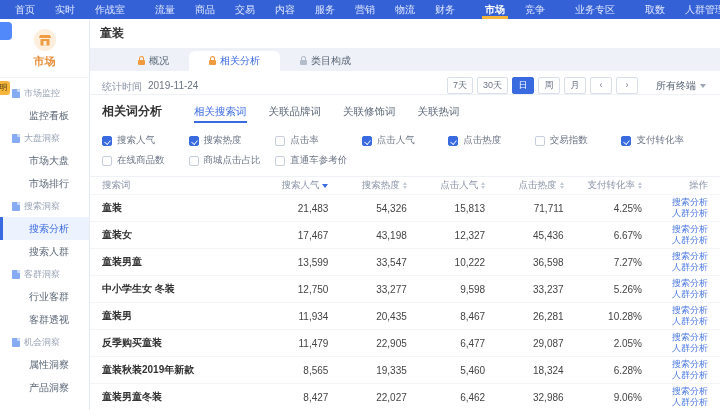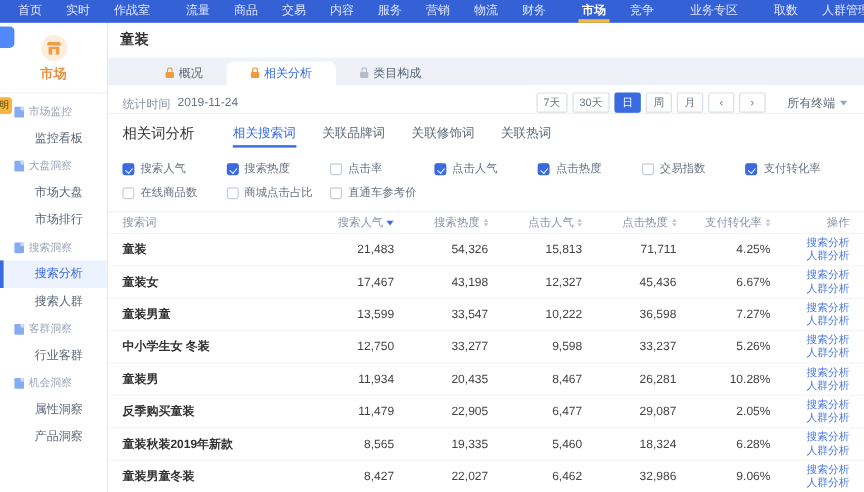--- a/index.html
+++ b/index.html
@@ -76,21 +76,21 @@
   .range-btn { min-width:22px; padding:0 5px; height:17px; line-height:15px; text-align:center;
     border:1px solid #d9dfe8; border-radius:2px; background:#fff; font-size:9px;
     color:#6b7484; cursor:pointer; }
   .range-btn.active { background:#3a6ae0; border-color:#3a6ae0; color:#fff; }
   .terminal { display:flex; align-items:center; gap:4px; margin-left:14px; font-size:10px;
     color:#5a6675; cursor:pointer; }
   .chev { width:0; height:0; border-left:3px solid transparent; border-right:3px solid transparent;
     border-top:4px solid #9aa5b5; margin-top:1px; }
 
   .analysis-head { height:32px; display:flex; align-items:center; padding:0 12px; }
-  .analysis-title { font-size:12px; font-weight:normal; color:#333; }
+  .analysis-title { font-size:12px; font-weight:bold; color:#333; }
   .subtabs { display:flex; gap:22px; margin-left:32px; }
   .subtab { position:relative; font-size:10.5px; color:#5a6675; height:32px;
     line-height:32px; cursor:pointer; }
   .subtab.active { color:#3a6ae0; }
   .subtab.active:after { content:''; position:absolute; left:0; right:0; bottom:4px;
     height:2px; background:#3a6ae0; }
 
   .metrics { display:grid; grid-template-columns:repeat(7,1fr); row-gap:7px;
     padding:7px 12px 9px 12px; }
   .metric { display:flex; align-items:center; gap:5px; font-size:9.5px; color:#6b7484; cursor:pointer; }
@@ -176,20 +176,21 @@
             <span class="doc-icon"></span>
             <span>搜索洞察</span>
           </div>
           <div class="side-item active">搜索分析</div>
           <div class="side-item">搜索人群</div>
           <div class="side-sec">
             <span class="doc-icon"></span>
             <span>客群洞察</span>
           </div>
           <div class="side-item">行业客群</div>
+          <div class="side-item">客群透视</div>
           <div class="side-sec">
             <span class="doc-icon"></span>
             <span>机会洞察</span>
           </div>
           <div class="side-item">属性洞察</div>
           <div class="side-item">产品洞察</div>
         </nav>
     </aside>
 
     <main class="main">

